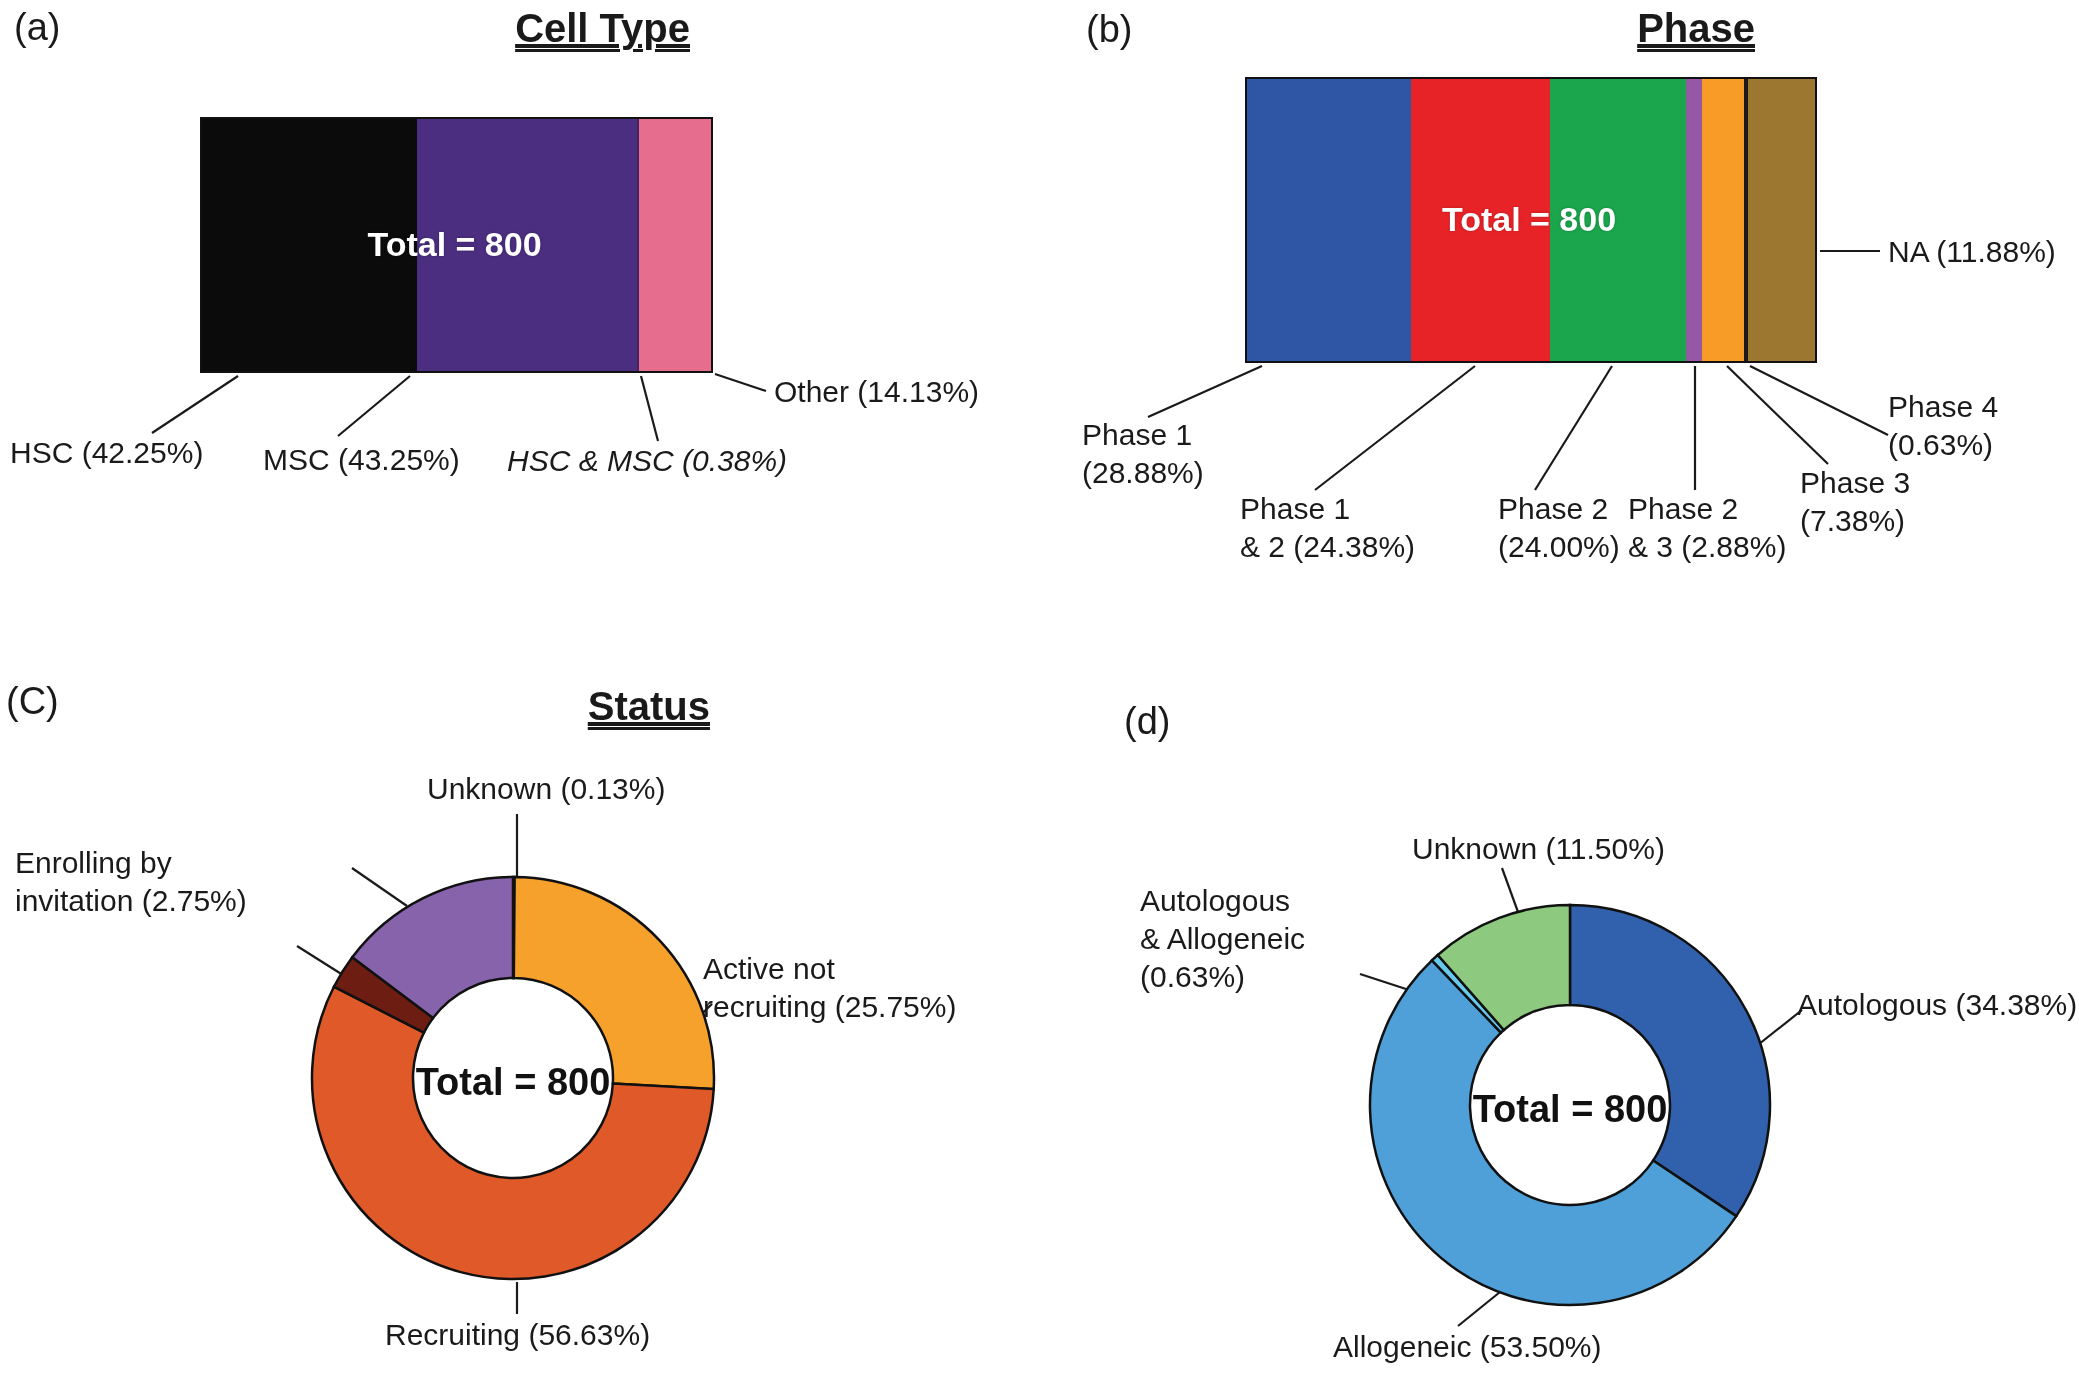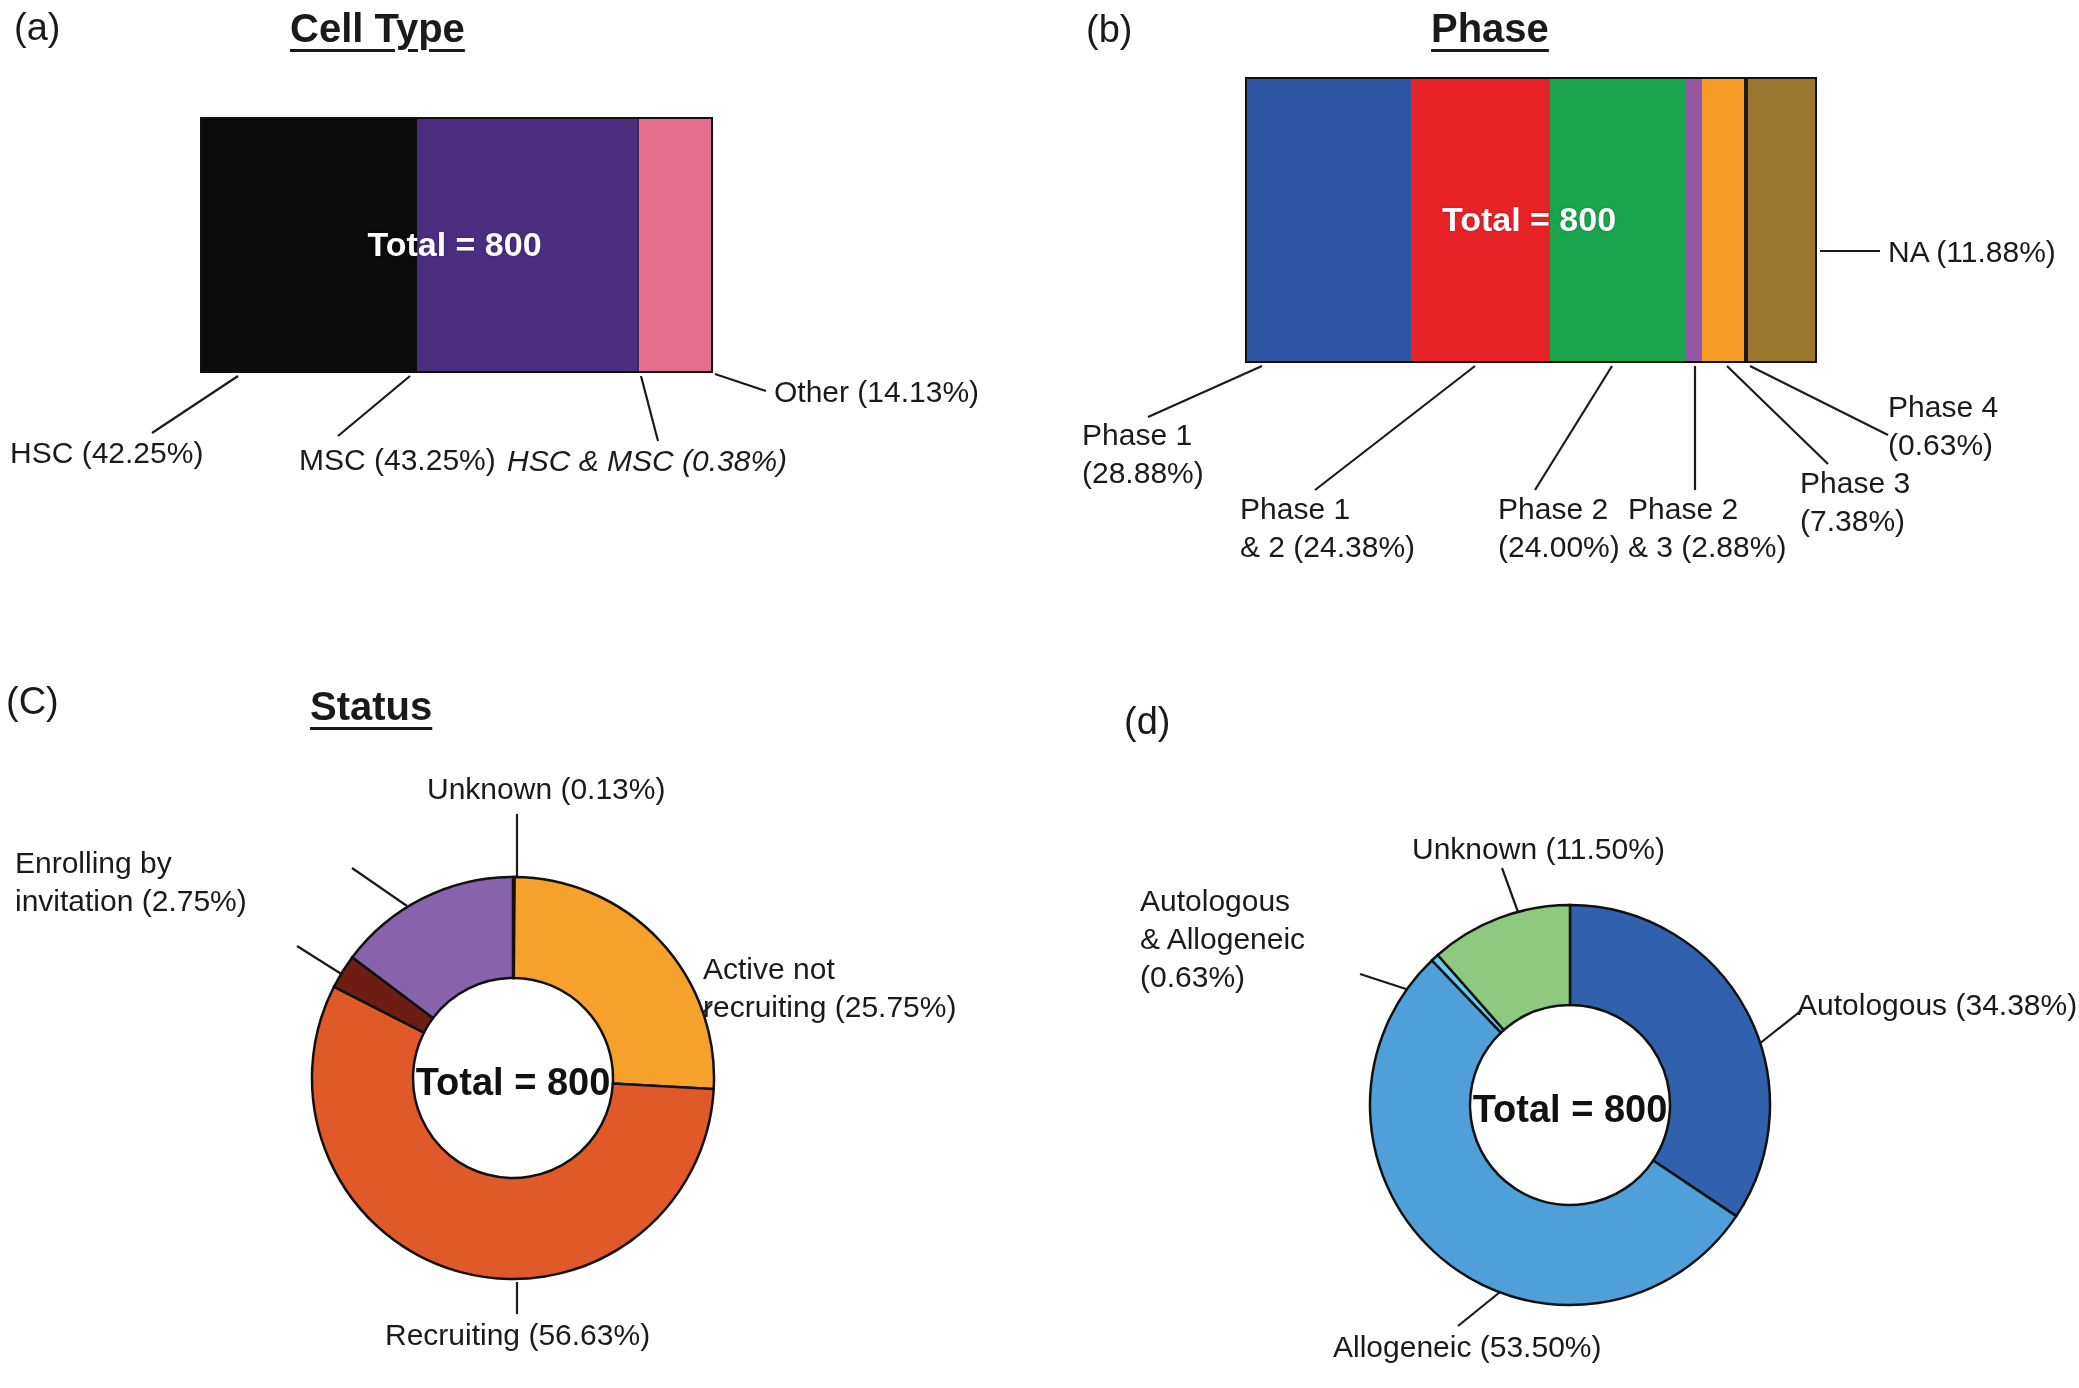--- a/index.html
+++ b/index.html
@@ -1,19 +1,19 @@
 <!DOCTYPE html>
 <html><head>
 <meta charset="utf-8">
 <style>
   html,body{margin:0;padding:0;background:#fff;}
   .canvas{position:relative;width:2079px;height:1388px;background:#ffffff;overflow:hidden;
           font-family:"Liberation Sans","DejaVu Sans",sans-serif;color:#1a1a1a;}
   .plabel{position:absolute;font-size:38px;font-weight:400;}
-  .ptitle{position:absolute;font-size:40px;font-weight:bold;text-align:left;}
+  .ptitle{position:absolute;font-size:40px;font-weight:bold;text-align:right;text-decoration:underline;}
   .ptitle span{text-decoration:underline;text-decoration-thickness:3px;text-underline-offset:7px;}
   .bar{position:absolute;display:flex;border:2.5px solid #111;box-sizing:border-box;overflow:hidden;background:#fff;}
   .bar-total{position:absolute;color:#ffffff;font-weight:bold;font-size:34px;text-align:center;line-height:38px;
              text-shadow:0 0 3px rgba(0,0,0,.25);}
   .donut-total{position:absolute;color:#111;font-weight:bold;font-size:38px;text-align:center;line-height:40px;}
   .lab{position:absolute;font-size:30px;line-height:38px;white-space:nowrap;}
   .leaders{position:absolute;left:0;top:0;pointer-events:none;}
   .donut{position:absolute;}
 </style>
 </head>
@@ -53,21 +53,21 @@
       <div style="flex: 0 0 42.25%; background: rgb(11, 11, 11);"></div>
       <div style="flex: 0 0 43.25%; background: rgb(75, 46, 128);"></div>
       <div style="flex: 0 0 0.38%; background: rgb(67, 37, 95);"></div>
       <div style="flex: 0 0 14.13%; background: rgb(231, 109, 142);"></div>
     </div>
   <div class="bar-total" style="left:200px;top:225px;width:509px;">Total = 800</div>
 
   <div class="lab" style="left:10px;top:434px;">
       <div>HSC (42.25%)</div>
     </div>
-  <div class="lab" style="left:263px;top:441px;margin-left:36px;">
+  <div class="lab" style="left:263px;top:441px;">
       <div>MSC (43.25%)</div>
     </div>
   <div class="lab" style="left:507px;top:442px;font-style:italic;">
       <div>HSC &amp; MSC (0.38%)</div>
     </div>
   <div class="lab" style="left:774px;top:373px;">
       <div>Other (14.13%)</div>
     </div>
 
   <div class="plabel" style="left:1086px;top:8px;">(b)</div>

